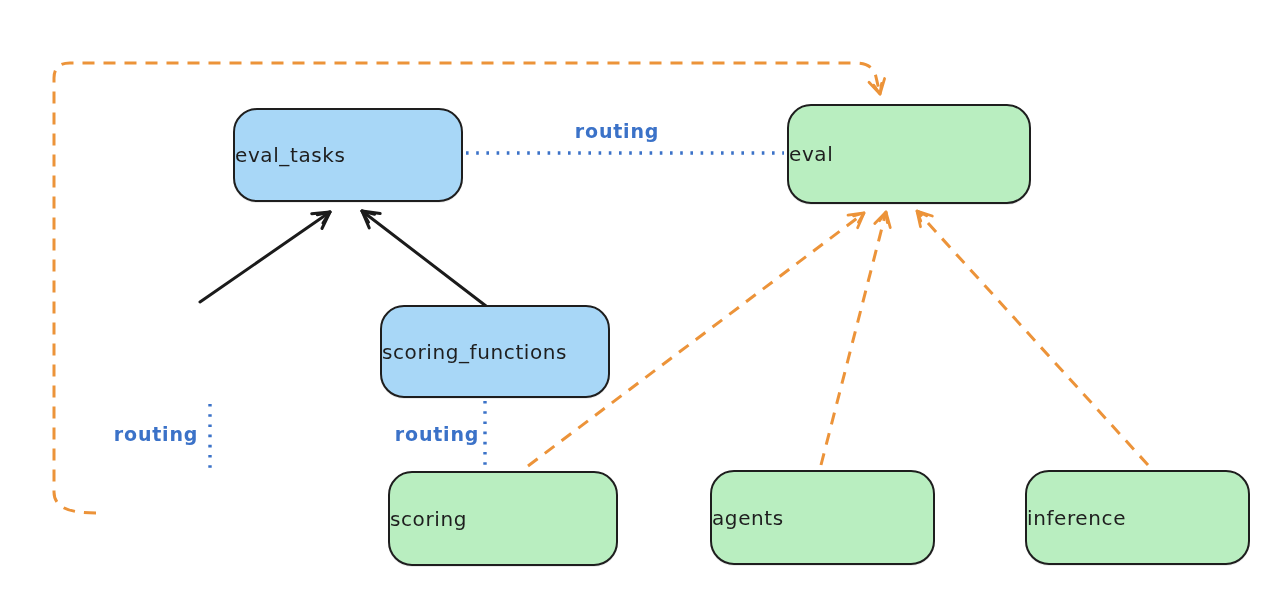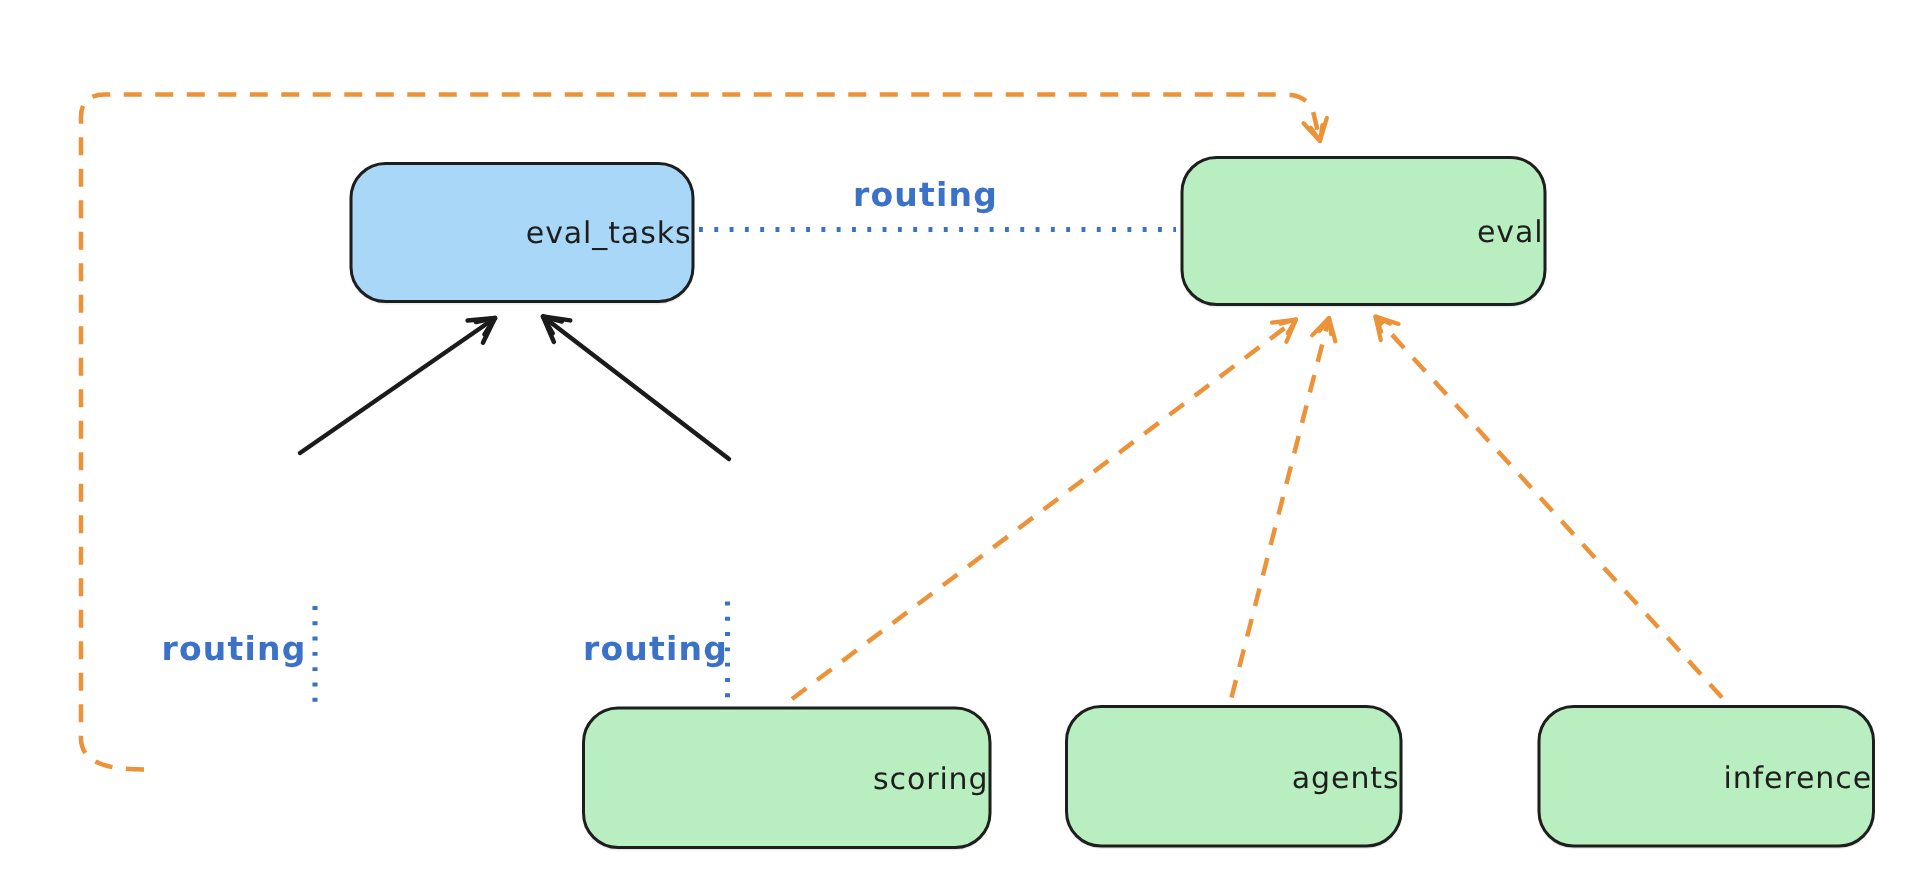--- a/index.html
+++ b/index.html
@@ -56,32 +56,32 @@
     stroke-linecap: round;
     stroke-linejoin: round;
   }
   .node {
     position: absolute;
     box-sizing: border-box;
     border: 2.6px solid var(--node-border, #1e1e1e);
     border-radius: 24px;
     display: flex;
     align-items: center;
-    justify-content: flex-end;
+    justify-content: flex-start;
     font-size: 20px;
     letter-spacing: 0.6px;
     color: var(--node-text, #1e1e1e);
     box-shadow: 0 1px 0 rgba(0,0,0,0.08);
   }
   .node.blue  { background: var(--blue-node-fill, #a8d7f7); }
   .node.green { background: var(--green-node-fill, #b9eec0); }
   .edge-label {
     position: absolute;
     color: var(--routing-blue, #3b72c8);
-    font-size: 22px;
+    font-size: 19px;
     font-weight: bold;
     letter-spacing: 0.8px;
     text-align: center;
     width: 120px;
     line-height: 26px;
   }
 </style>
 </head>
 <body>
 
@@ -114,23 +114,26 @@
 
   <div class="node blue" style="left:233px; top:108px; width:230px; height:94px;">
     <span>eval_tasks</span>
   </div>
 
   <div class="node green" style="left:787px; top:104px; width:244px; height:100px;">
     <span>eval</span>
   </div>
 
 
+  <div class="node blue" style="left:380px; top:305px; width:230px; height:93px;">
+    <span>scoring_functions</span>
+  </div>
 
 
-  <div class="node green" style="left:388px; top:471px; width:273px; height:95px;">
+  <div class="node green" style="left:388px; top:471px; width:230px; height:95px;">
     <span>scoring</span>
   </div>
 
   <div class="node green" style="left:710px; top:470px; width:225px; height:95px;">
     <span>agents</span>
   </div>
 
   <div class="node green" style="left:1025px; top:470px; width:225px; height:95px;">
     <span>inference</span>
   </div>

